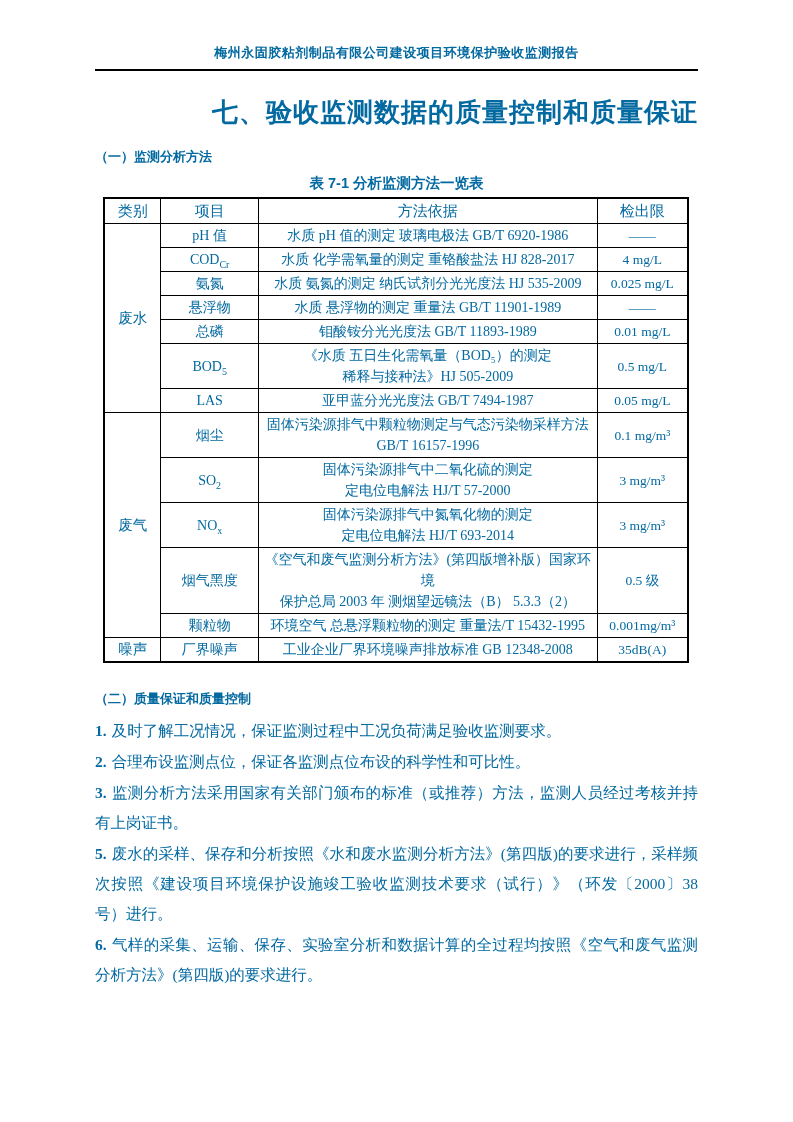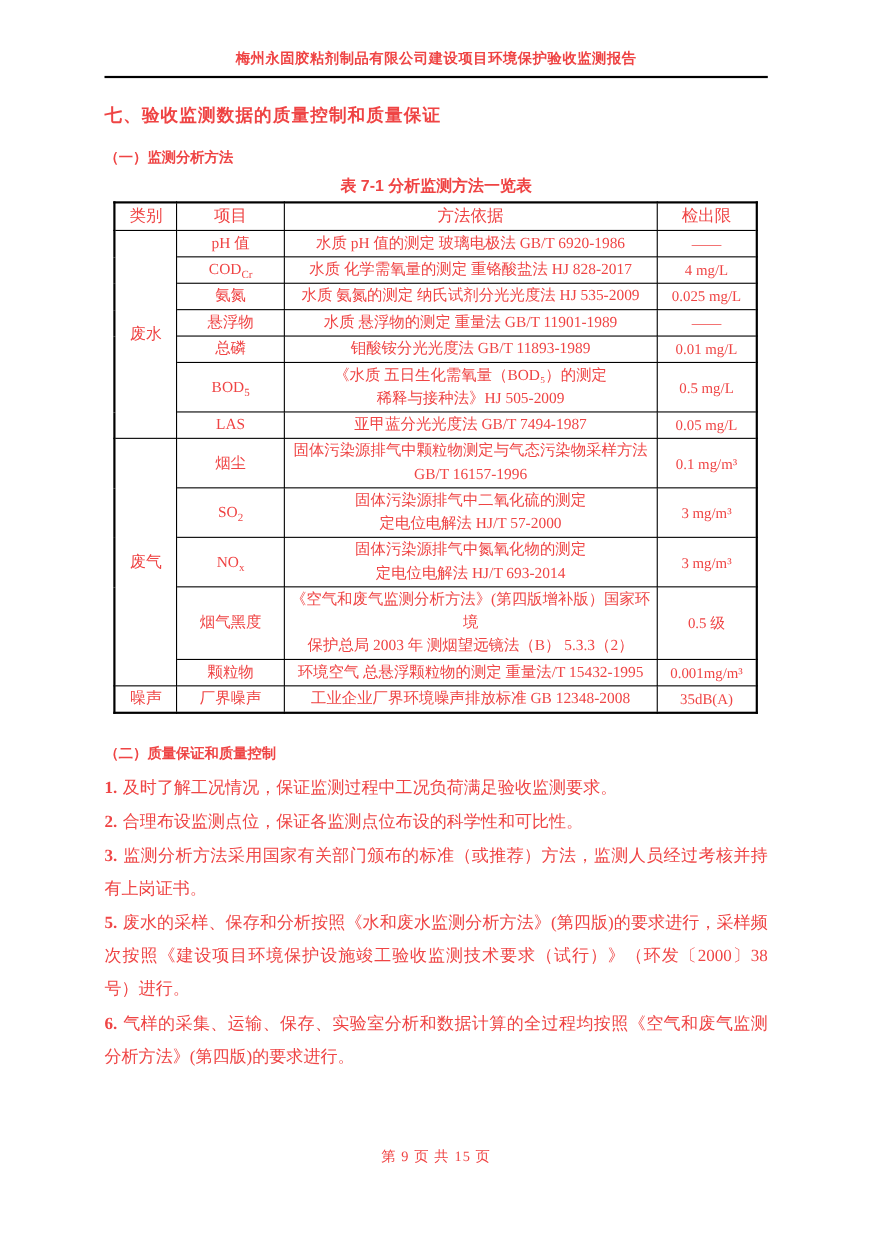--- a/index.html
+++ b/index.html
@@ -5,35 +5,35 @@
   html, body { margin: 0; padding: 0; background: #e8e8e8; }
   .page {
     position: relative;
     width: 793px;
     height: 1122px;
     margin: 0 auto;
     background: #ffffff;
     box-sizing: border-box;
     padding: 44px 95px 0 95px;
     font-family: "Liberation Serif", "DejaVu Serif", serif;
-    color: #ef4444;
+    color: #0369a1;
     overflow: hidden;
   }
   .doc-header {
     text-align: center;
     font-size: 13px;
     font-weight: bold;
     letter-spacing: 0.5px;
     padding-bottom: 7px;
     border-bottom: 2px solid #000;
   }
   .doc-title {
     margin: 24px 0 0 0;
-    text-align: left;
-    font-size: 16px;
+    text-align: right;
+    font-size: 26px;
     font-weight: bold;
     letter-spacing: 1px;
     font-family: Liberation Sans, sans-serif;
   }
   .section-heading {
     margin: 18px 0 0 0;
     font-size: 13px;
     font-weight: bold;
     font-family: Liberation Mono, monospace;
   }
@@ -188,15 +188,14 @@
   <h2 class="section-heading qc-heading">（二）质量保证和质量控制</h2>
 
   <div class="qc-list">
       <p class="qc-item"><span class="num">1.</span>及时了解工况情况，保证监测过程中工况负荷满足验收监测要求。</p>
       <p class="qc-item"><span class="num">2.</span>合理布设监测点位，保证各监测点位布设的科学性和可比性。</p>
       <p class="qc-item"><span class="num">3.</span>监测分析方法采用国家有关部门颁布的标准（或推荐）方法，监测人员经过考核并持有上岗证书。</p>
       <p class="qc-item"><span class="num">5.</span>废水的采样、保存和分析按照《水和废水监测分析方法》(第四版)的要求进行，采样频次按照《建设项目环境保护设施竣工验收监测技术要求（试行）》（环发〔2000〕38 号）进行。</p>
       <p class="qc-item"><span class="num">6.</span>气样的采集、运输、保存、实验室分析和数据计算的全过程均按照《空气和废气监测分析方法》(第四版)的要求进行。</p>
     </div>
 
-  <div class="page-footer">第 9 页 共 15 页</div>
 
 </div>
 
 </body></html>

